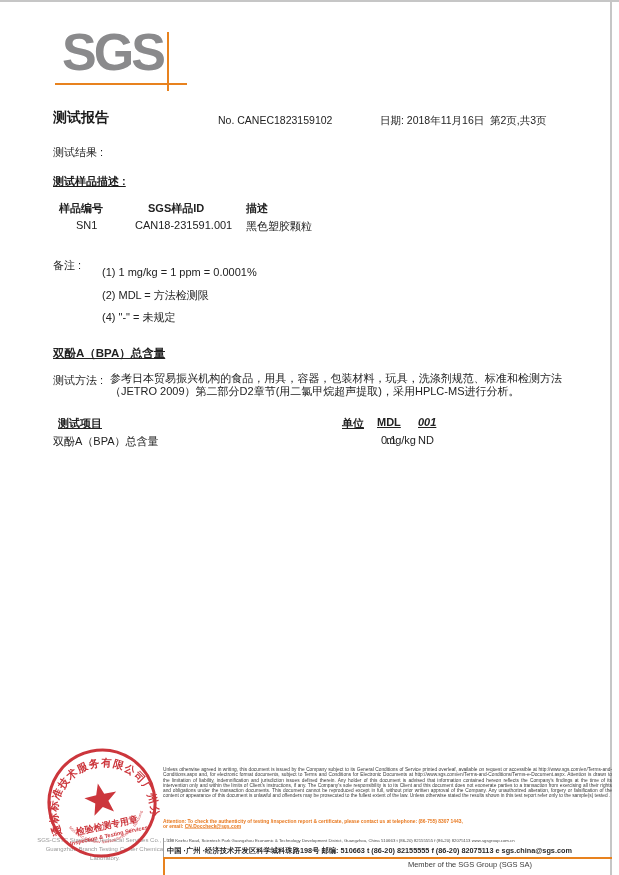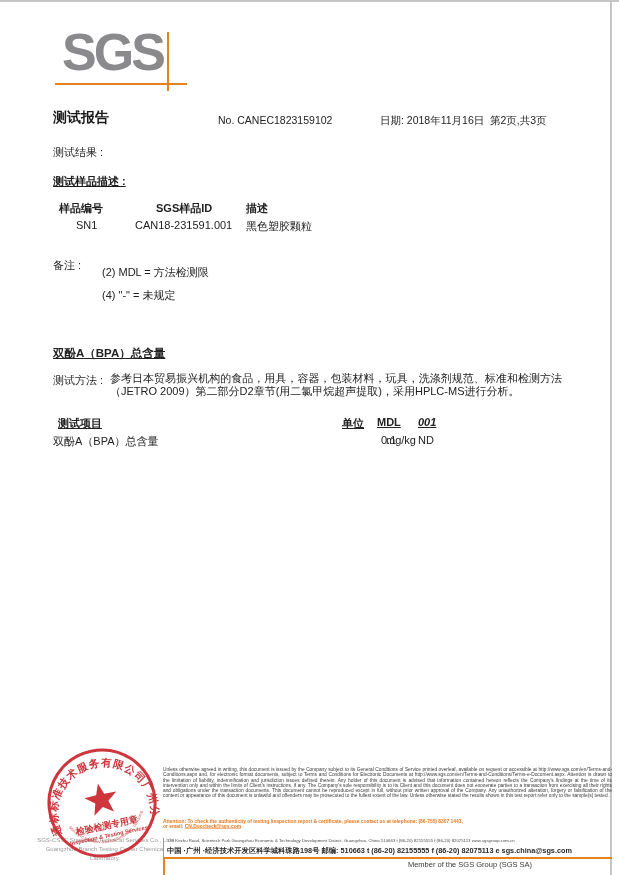--- a/index.html
+++ b/index.html
@@ -20,21 +20,21 @@
   .report-no{position:absolute;left:218px;top:114px;font-size:10.5px;}
   .report-date{position:absolute;left:380px;top:114px;font-size:10.5px;}
   .report-page{position:absolute;left:490px;top:114px;font-size:10.5px;}
 
   .label{font-size:11px;color:#1c1c1c;}
   .results-label{position:absolute;left:53px;top:145px;}
   .sample-label{position:absolute;left:53px;top:174px;font-weight:bold;text-decoration:underline;}
 
   .st-h{position:absolute;top:201px;font-size:11px;font-weight:bold;}
   .st-c{position:absolute;top:219px;font-size:11px;}
-  .st-col1h{left:59px;} .st-col2h{left:148px;margin-left:8px;} .st-col3h{left:246px;}
+  .st-col1h{left:59px;} .st-col2h{left:148px;} .st-col3h{left:246px;}
   .st-col1c{left:76px;} .st-col2c{left:135px;} .st-col3c{left:246px;}
 
   .notes-label{position:absolute;left:53px;top:258px;}
   .notes{position:absolute;left:102px;top:261px;font-size:11px;line-height:22.5px;}
   .notes span{display:block;}
 
   .bpa-heading{position:absolute;left:53px;top:346px;font-size:11.5px;font-weight:bold;text-decoration:underline;}
   .method-label{position:absolute;left:53px;top:373px;}
   .method-text{position:absolute;left:102px;top:372px;width:452px;font-size:11px;line-height:13px;text-align:justify;margin-left:8px;}
 
@@ -86,20 +86,21 @@
 
   <div class="st-h st-col1h">样品编号</div>
   <div class="st-h st-col2h">SGS样品ID</div>
   <div class="st-h st-col3h">描述</div>
   <div class="st-c st-col1c">SN1</div>
   <div class="st-c st-col2c">CAN18-231591.001</div>
   <div class="st-c st-col3c">黑色塑胶颗粒</div>
 
   <div class="label notes-label">备注 :</div>
   <div class="notes">
+    <span>(1) 1 mg/kg = 1 ppm = 0.0001%</span>
     <span>(2) MDL = 方法检测限</span>
     <span>(4) "-" = 未规定</span>
   </div>
 
   <div class="bpa-heading">双酚A（BPA）总含量</div>
   <div class="label method-label">测试方法 :</div>
   <div class="method-text">参考日本贸易振兴机构的食品，用具，容器，包装材料，玩具，洗涤剂规范、标准和检测方法（JETRO 2009）第二部分D2章节(用二氯甲烷超声提取)，采用HPLC-MS进行分析。</div>
 
   <div class="rt-h rt-item-h">测试项目</div>
   <div class="rt-h rt-unit-h">单位</div>

